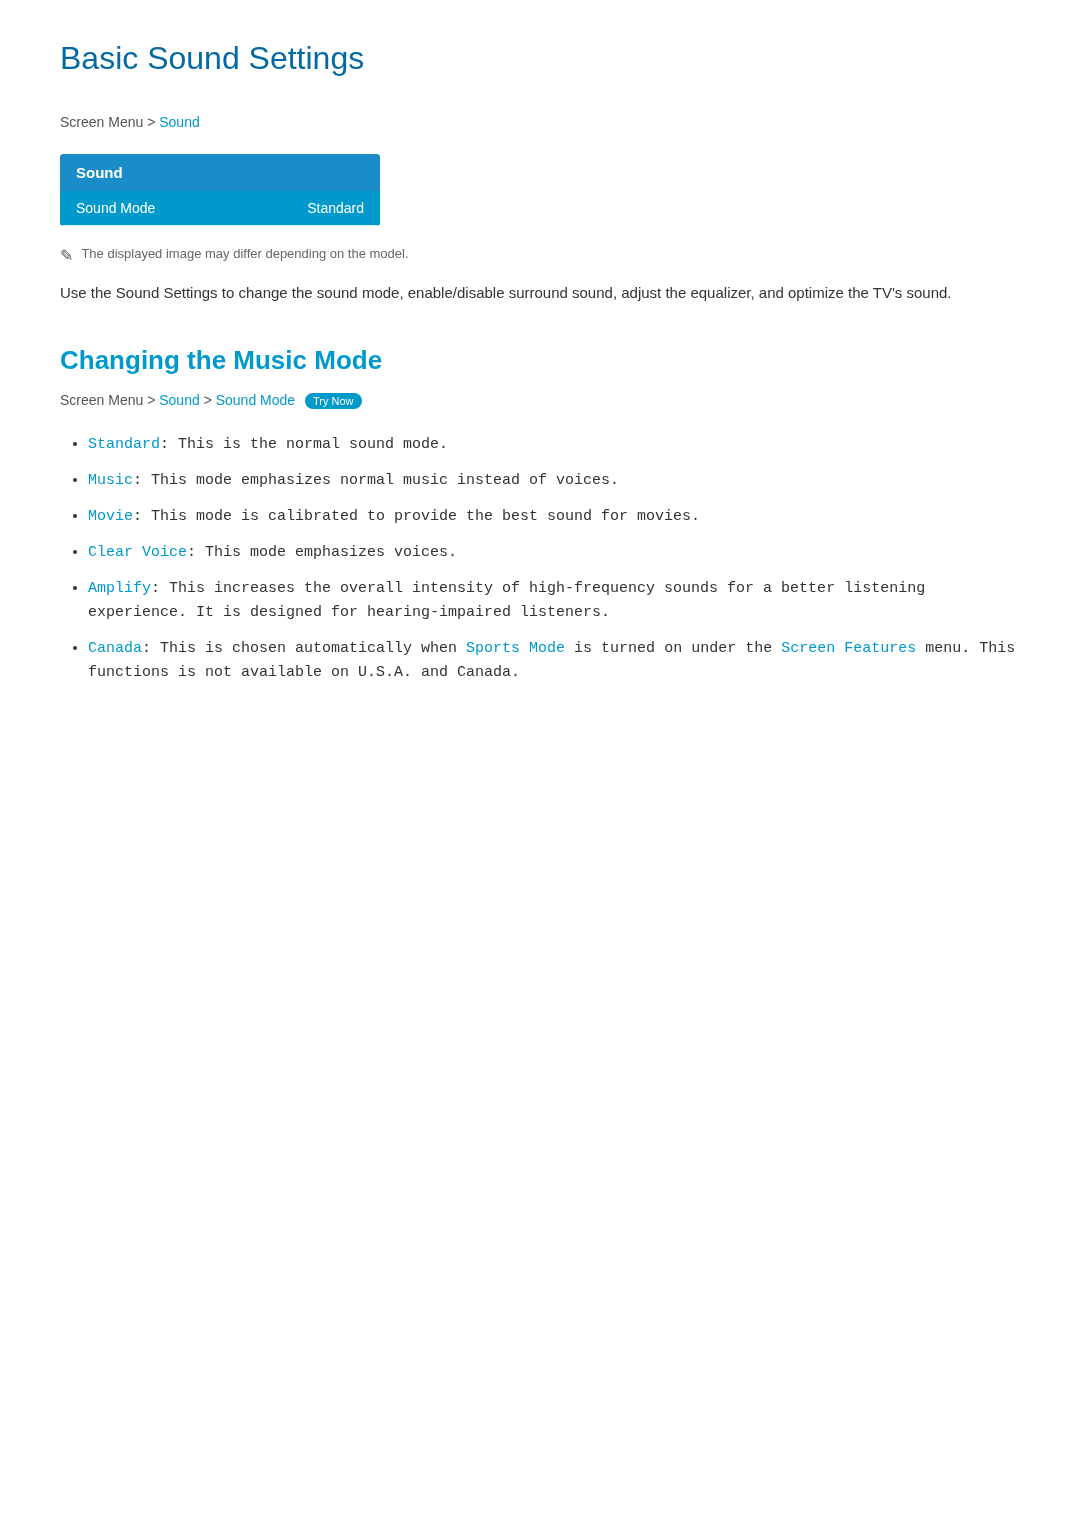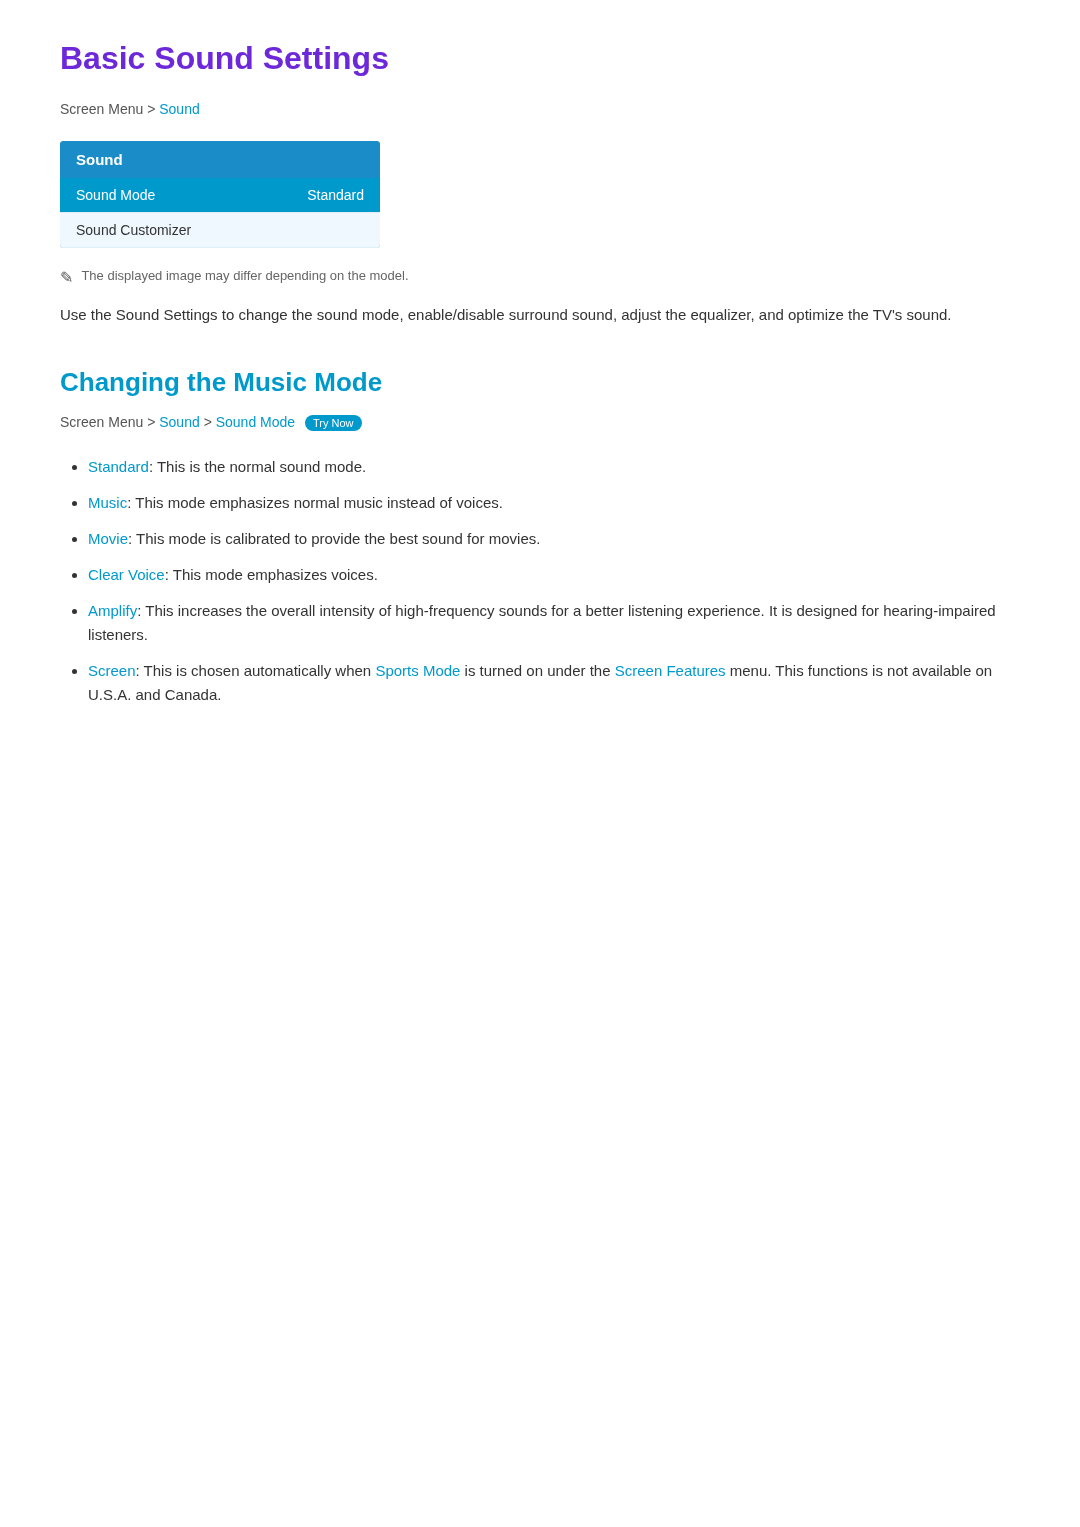--- a/index.html
+++ b/index.html
@@ -5,24 +5,24 @@
     * { box-sizing: border-box; margin: 0; padding: 0; }
     body {
       font-family: Arial, sans-serif;
       font-size: 15px;
       color: #333;
       background: #fff;
       padding: 40px 60px;
       max-width: 1080px;
     }
     h1 {
-      color: #6d28d9;
+      color: #0369a1;
       font-size: 32px;
-      font-weight: bold;
-      margin-bottom: 24px;
+      font-weight: normal;
+      margin-bottom: 37px;
     }
     h2 {
       color: #0099cc;
       font-size: 26px;
       font-weight: bold;
       margin-bottom: 16px;
       margin-top: 40px;
     }
     .breadcrumb {
       font-size: 14px;
@@ -88,20 +88,21 @@
     .description {
       font-size: 15px;
       color: #333;
       line-height: 1.6;
       margin-bottom: 30px;
     }
     .bullet-list {
       list-style: disc;
       padding-left: 28px;
       margin-top: 12px;
+      font-family: Liberation Mono, monospace;
     }
     .bullet-list li {
       margin-bottom: 12px;
       font-size: 15px;
       line-height: 1.6;
     }
     .link-blue {
       color: #0099cc;
       text-decoration: none;
     }
@@ -130,23 +131,20 @@
   <span> &gt; </span>
   <a class="link">Sound</a>
 </div>
 
 <div class="menu-box">
   <div class="menu-header">Sound</div>
   <div class="menu-item active">
     <span class="menu-item-label">Sound Mode</span>
     <span class="menu-item-value">Standard</span>
   </div>
-  <div class="menu-item">
-    <span class="menu-item-label">Sound Customizer</span>
-  </div>
 </div>
 
 <div class="note">
   <span class="note-icon">✎</span>
   <span>The displayed image may differ depending on the model.</span>
 </div>
 
 <p class="description">Use the Sound Settings to change the sound mode, enable/disable surround sound, adjust the equalizer, and optimize the TV's sound.</p>
 
 <div class="section-divider">
@@ -172,16 +170,16 @@
     <li>
       <a class="link-blue">Movie</a><span>: This mode is calibrated to provide the best sound for movies.</span>
     </li>
     <li>
       <a class="link-blue">Clear Voice</a><span>: This mode emphasizes voices.</span>
     </li>
     <li>
       <a class="link-blue">Amplify</a><span>: This increases the overall intensity of high-frequency sounds for a better listening experience. It is designed for hearing-impaired listeners.</span>
     </li>
     <li>
-      <a class="link-blue">Screen</a><span>: This is chosen automatically when </span><a class="link-blue">Sports Mode</a><span> is turned on under the </span><a class="link-blue">Screen Features</a><span> menu. This functions is not available on U.S.A. and Canada.</span>
+      <a class="link-blue">Canada</a><span>: This is chosen automatically when </span><a class="link-blue">Sports Mode</a><span> is turned on under the </span><a class="link-blue">Screen Features</a><span> menu. This functions is not available on U.S.A. and Canada.</span>
     </li>
   </ul>
 </div>
 
 </body></html>

